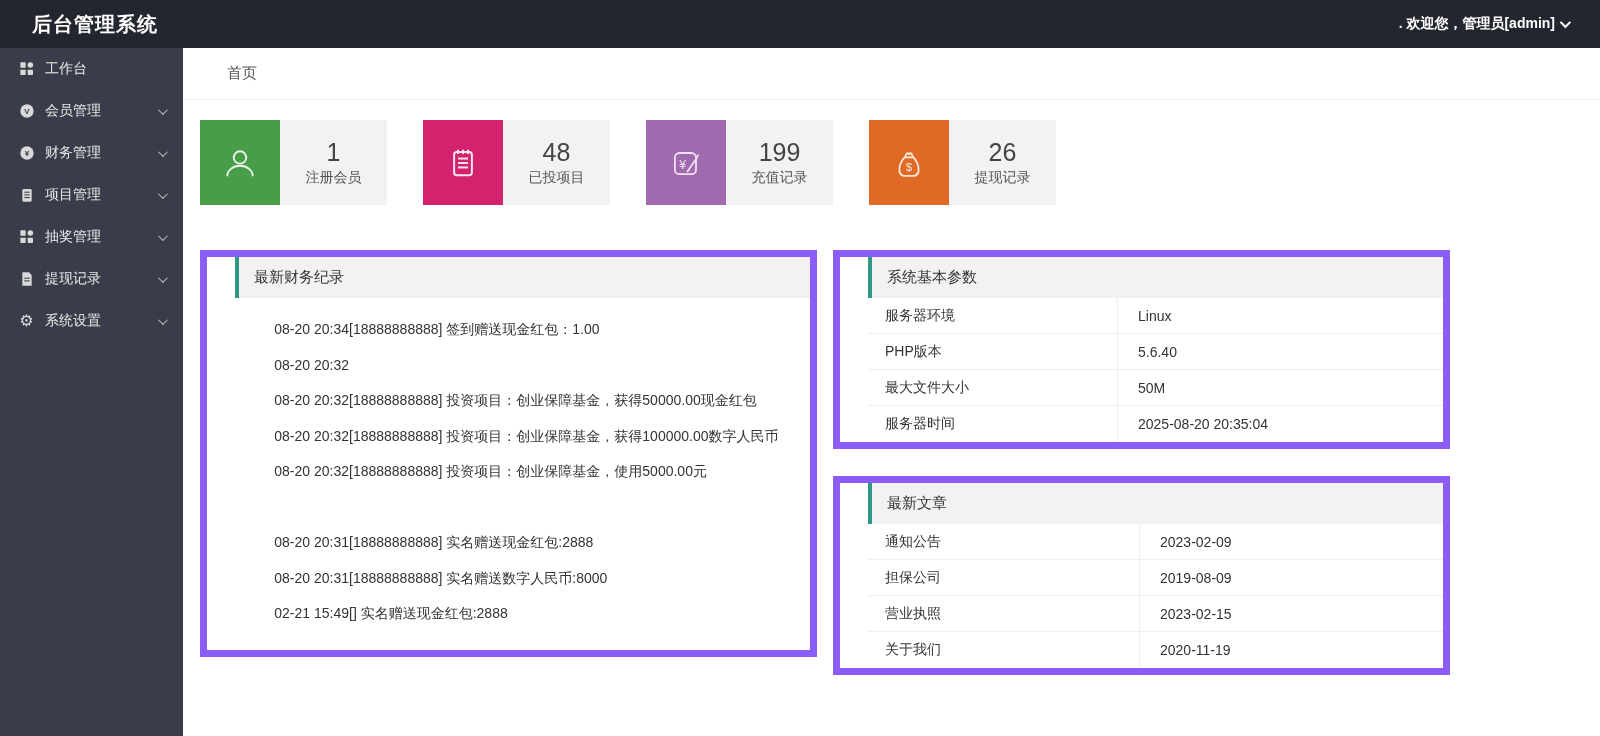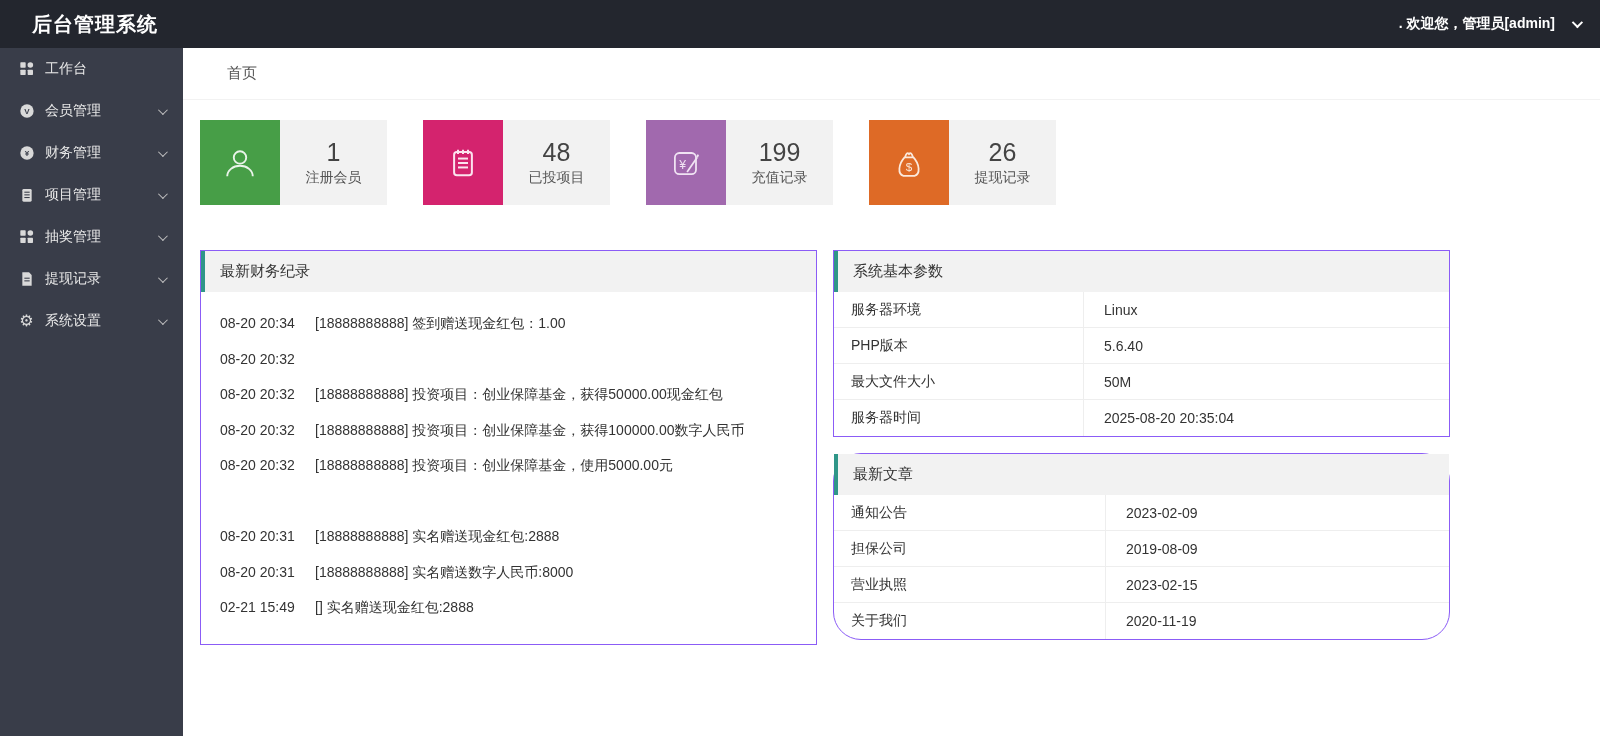--- a/index.html
+++ b/index.html
@@ -3,22 +3,22 @@
 <meta charset="utf-8">
 <style>
   * { margin:0; padding:0; box-sizing:border-box; }
   html,body { width:1600px; height:736px; overflow:hidden; background:#fff;
               font-family:"Liberation Sans","DejaVu Sans",sans-serif; }
 
   
   .topbar { position:absolute; top:0; left:0; width:1600px; height:48px;
             background:#23262e; display:flex; align-items:center; justify-content:space-between; z-index:10; }
   .brand { padding-left:32px; font-size:20px; font-weight:bold; color:#fff; letter-spacing:1px; }
-  .user-menu { padding-right:20px; color:#fff; font-size:14px; font-weight:700;
-               display:flex; align-items:center; gap:17px; cursor:pointer; }
+  .user-menu { padding-right:32px; color:#fff; font-size:14px; font-weight:700;
+               display:flex; align-items:center; gap:5px; cursor:pointer; }
   .caret { width:8px; height:8px; border-right:2px solid #fff; border-bottom:2px solid #fff;
            transform:rotate(45deg) translateY(-2px); display:inline-block; }
 
   
   .sidebar { position:absolute; top:48px; left:0; width:183px; height:688px; background:#393d49; }
   .side-item { height:42px; display:flex; align-items:center; padding:0 18px;
                color:#e8e8e8; font-size:14px; cursor:pointer; position:relative; }
   .side-icon { width:17px; height:17px; margin-right:10px; color:#d9d9d9; flex-shrink:0;
                display:flex; align-items:center; justify-content:center; }
   .side-icon svg { width:16px; height:16px; display:block; }
@@ -40,28 +40,28 @@
   .card { width:187px; height:85px; display:flex; margin-right:36px; }
   .card-iconbox { width:80px; height:85px; display:flex; align-items:center; justify-content:center; }
   .card-iconbox svg { width:40px; height:40px; display:block; }
   .card-info { flex:1; background:#f2f2f2; display:flex; flex-direction:column;
                align-items:center; justify-content:center; }
   .card-value { font-size:25px; color:#444; line-height:1.15; }
   .card-label { font-size:14px; color:#555; margin-top:2px; }
 
   
   .panels { display:flex; margin-top:45px; }
-  .panel { background:#fff; border:1px solid #8b5cf6; }
+  .panel { background:#fff; border:7px solid #8b5cf6;padding-left:28px; }
   .panel-header { height:41px; background:#f2f2f2; border-left:4px solid #2f9688;
                   display:flex; align-items:center; padding-left:15px; font-size:15px; color:#333; }
   .panel-finance { width:617px; margin-right:16px; align-self:flex-start; }
   .right-col { width:617px; display:flex; flex-direction:column; }
-  .panel-articles { margin-top:16px;border-radius:28px; }
-
-  .records { padding:23px 15px 24px 19px; }
+  .panel-articles { margin-top:27px; }
+
+  .records { padding:23px 15px 24px 19px;text-align:right; }
   .record-row { display:flex; align-items:flex-start; height:21px; margin-bottom:14.5px;
                 font-size:14px; color:#333; white-space:nowrap; }
   .record-row:last-child { margin-bottom:0; }
   .record-time { width:95px; flex-shrink:0; }
 
   .info-row { height:36px; display:flex; align-items:stretch; border-bottom:1px solid #eee;
               font-size:14px; color:#333; }
   .info-row:last-child { border-bottom:none; }
   .cell-label { width:250px; border-right:1px solid #eee; display:flex; align-items:center; padding-left:17px; }
   .cell-value { flex:1; display:flex; align-items:center; padding-left:20px; }

